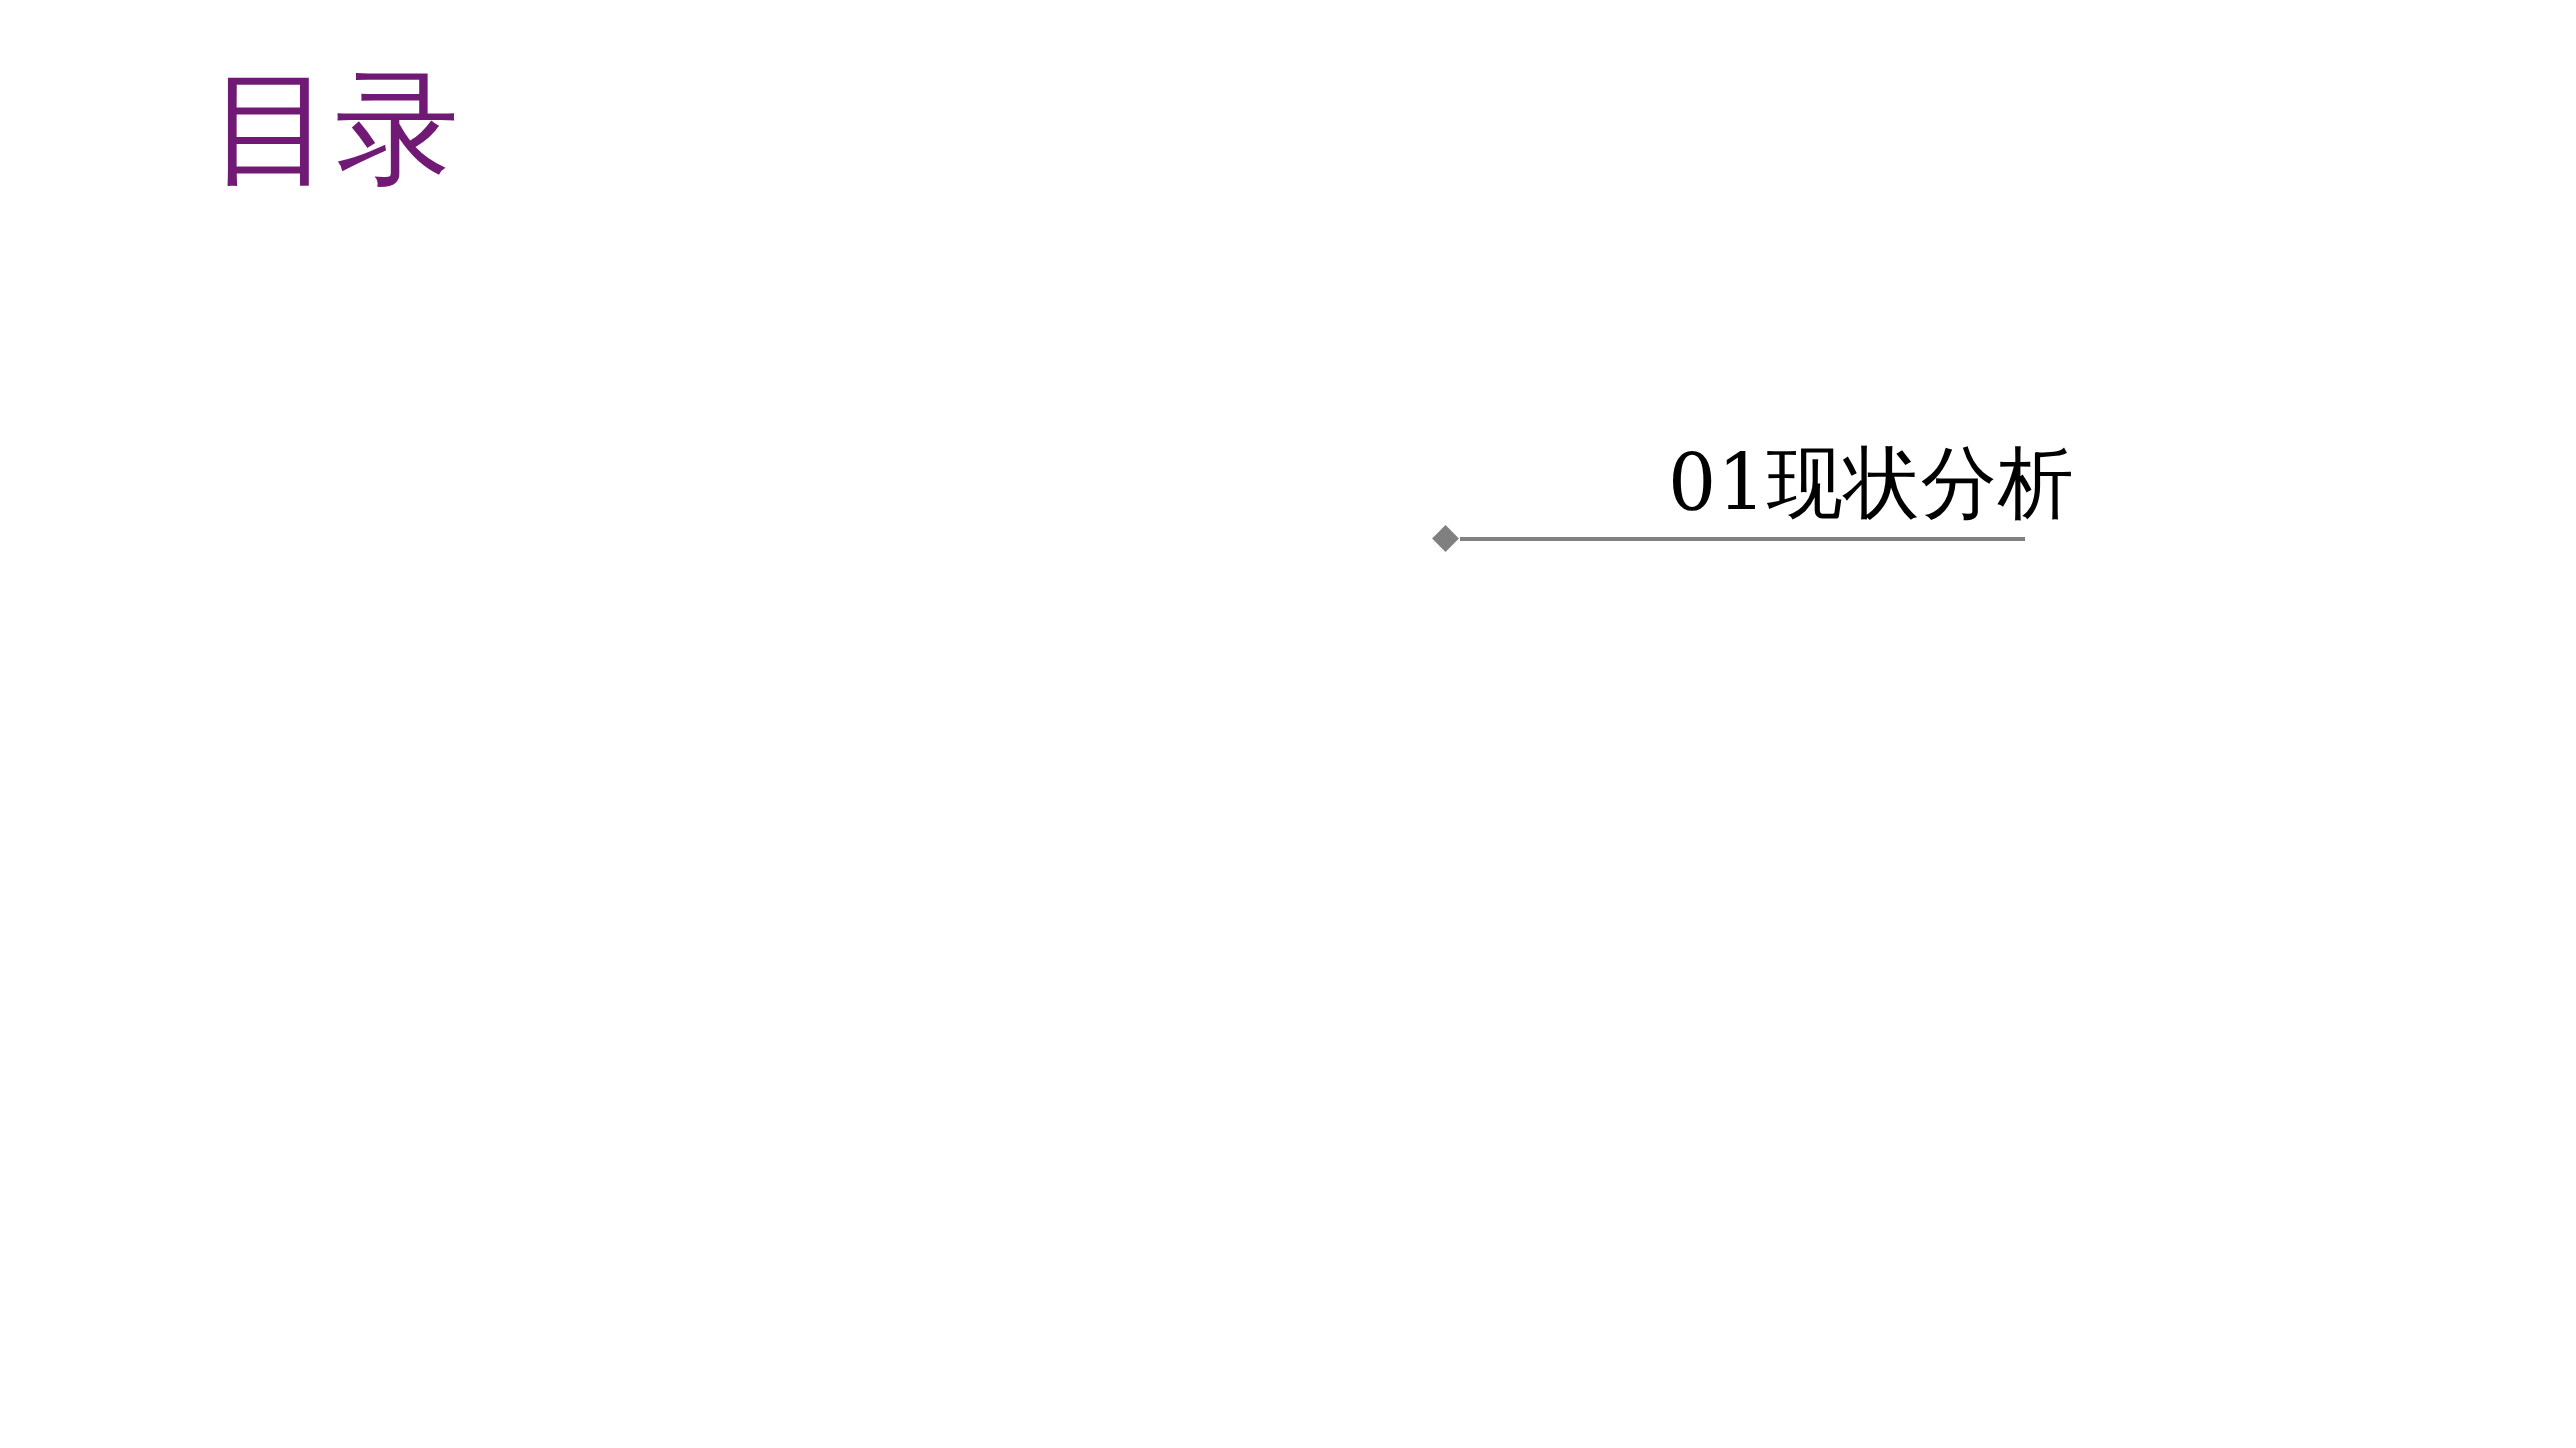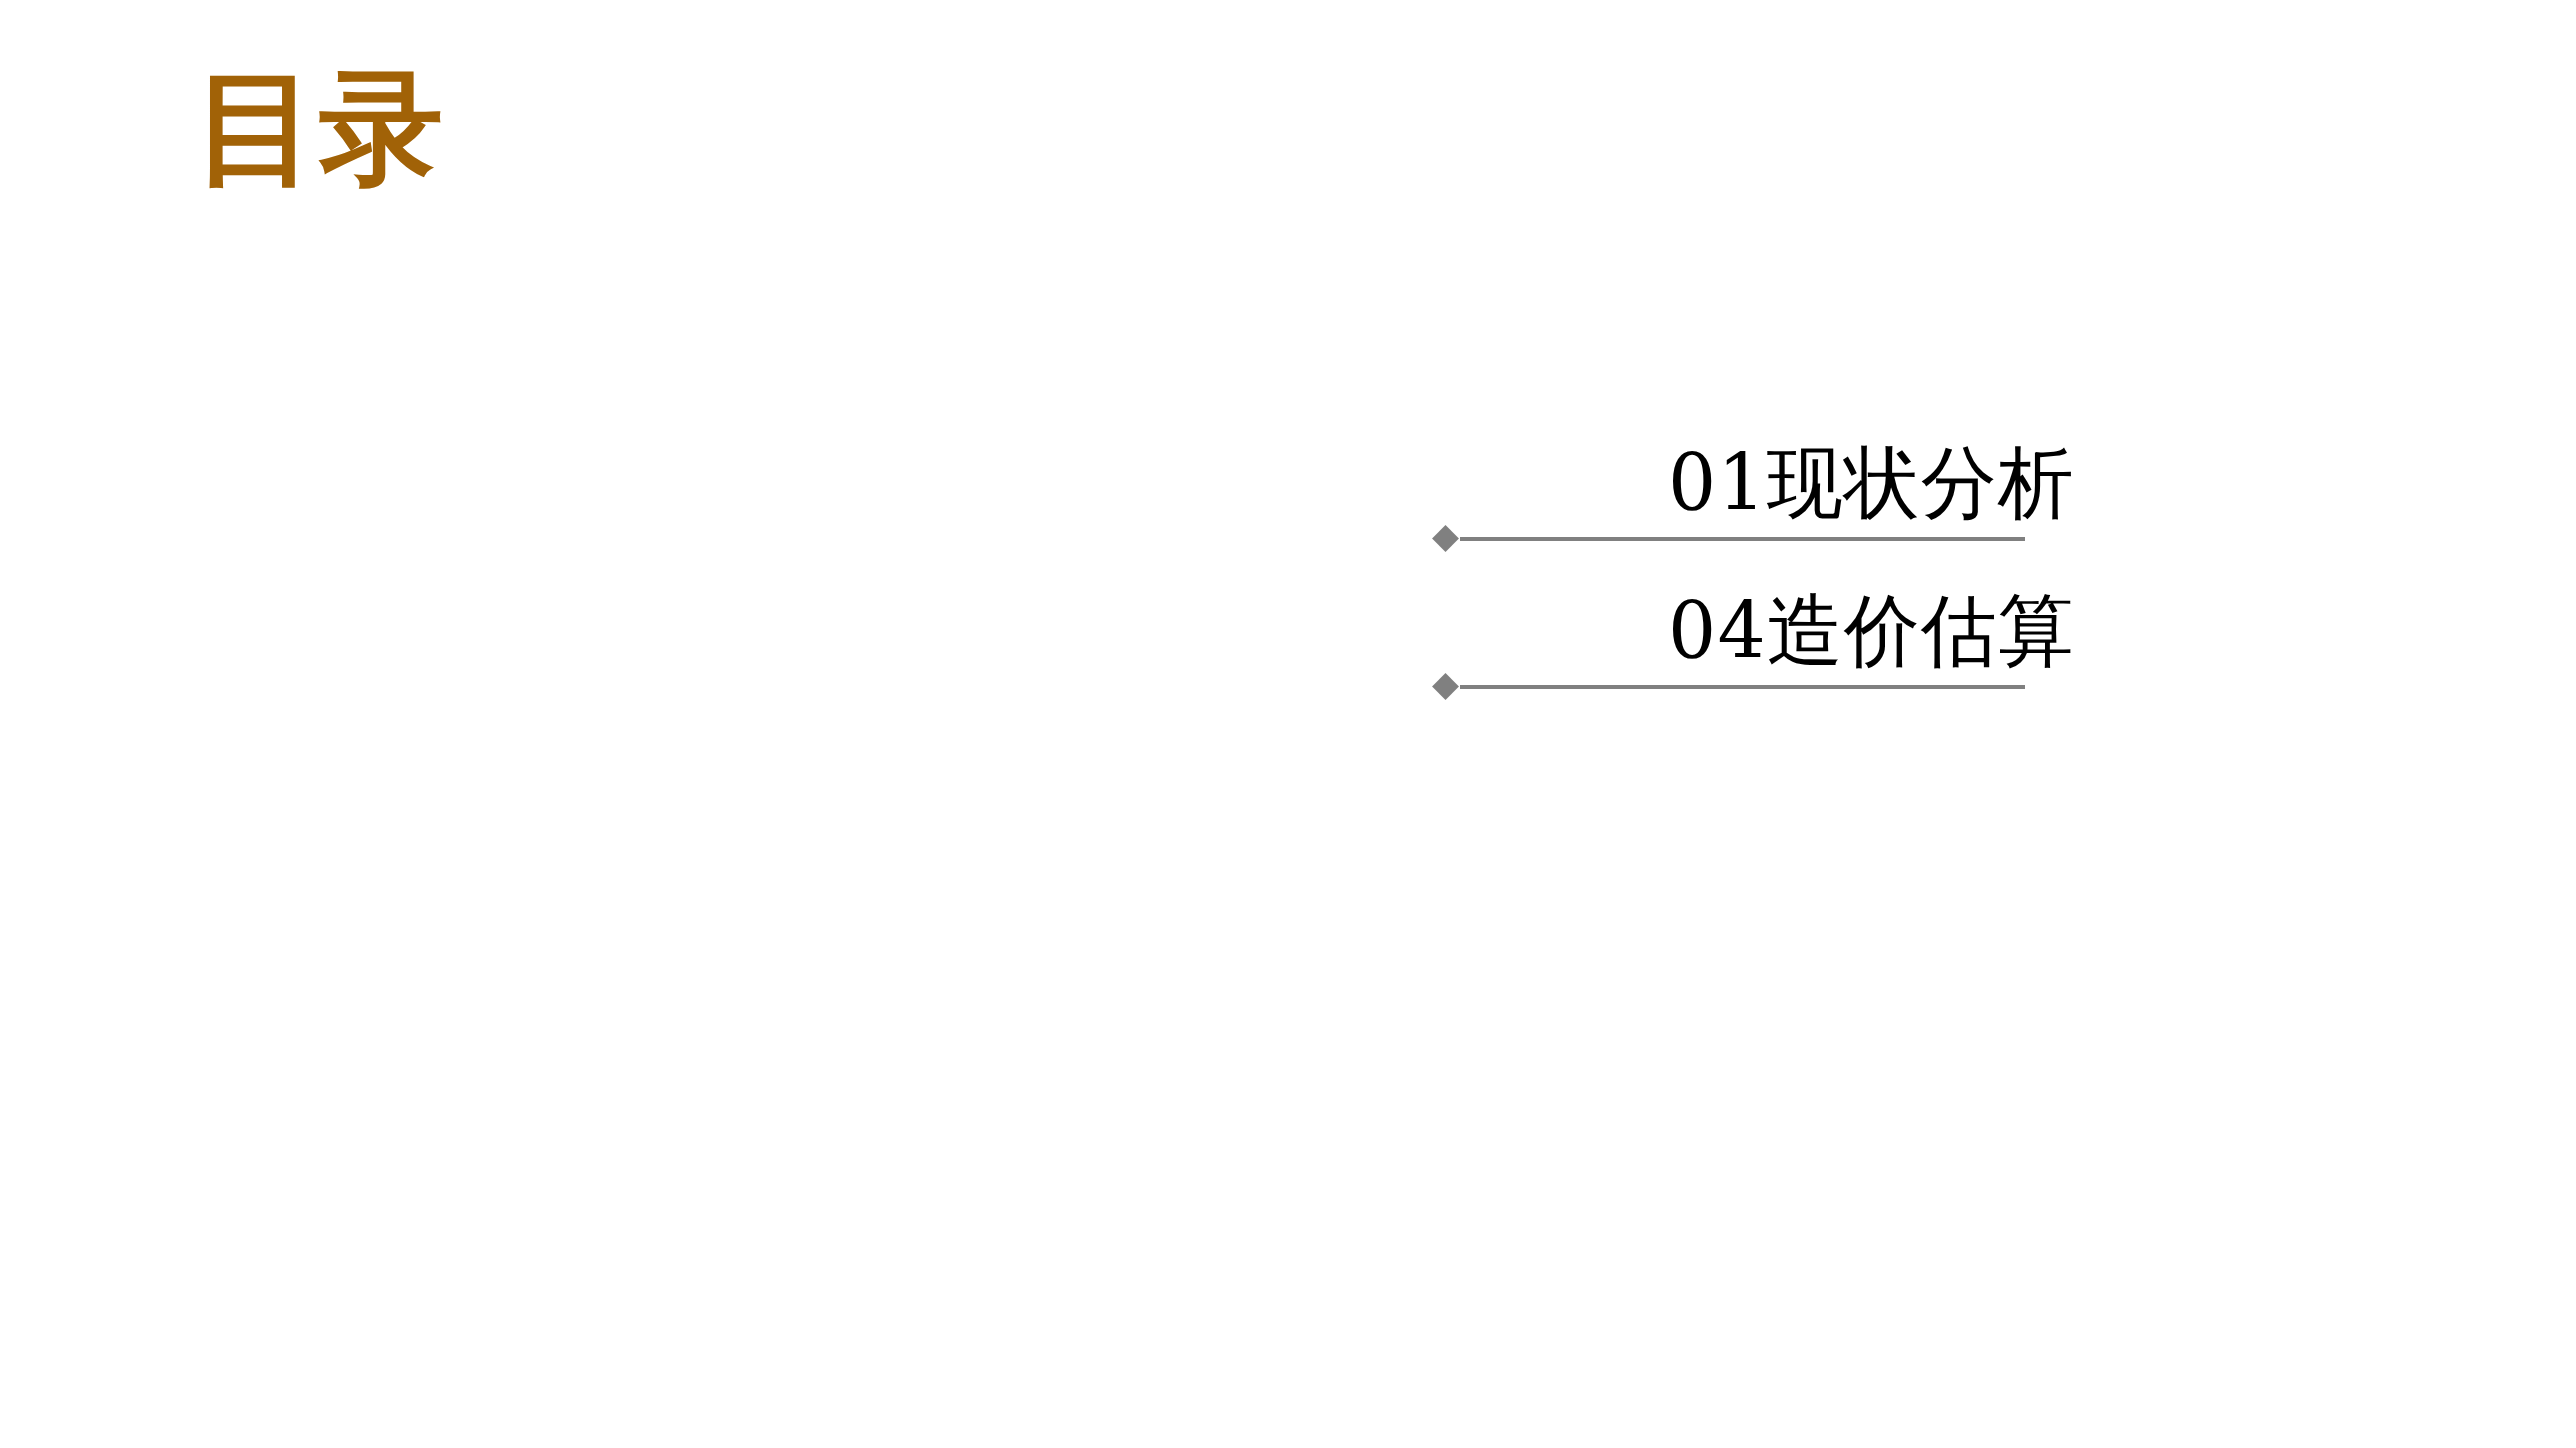--- a/index.html
+++ b/index.html
@@ -13,28 +13,28 @@
     width: 2576px;
     height: 1449px;
     background: #ffffff;
     overflow: hidden;
     font-family: "Liberation Sans", sans-serif;
   }
 
   
   #slide-title {
     position: absolute;
-    left: 194px;
+    left: 210px;
     top: 63px;
     font-family: "DejaVu Sans", "Liberation Sans", sans-serif;
     font-size: 124px;
-    font-weight: 700;
+    font-weight: 400;
     line-height: 1.05;
     letter-spacing: 0.01em;
-    color: #a16207;
+    color: #701a75;
     white-space: nowrap;
   }
 
   
   #toc-list {
     position: absolute;
     left: 1434px;
     top: 409px;
     width: 619px;
   }
@@ -101,23 +101,16 @@
     <div class="toc-item">
       <div class="toc-label">01现状分析</div>
       <div class="toc-rule">
         <span class="toc-diamond"></span>
         <span class="toc-line"></span>
       </div>
     </div>
 
 
 
-    <div class="toc-item">
-      <div class="toc-label">04造价估算</div>
-      <div class="toc-rule">
-        <span class="toc-diamond"></span>
-        <span class="toc-line"></span>
-      </div>
-    </div>
 
   </div>
 </div>
 
 
 </body></html>

